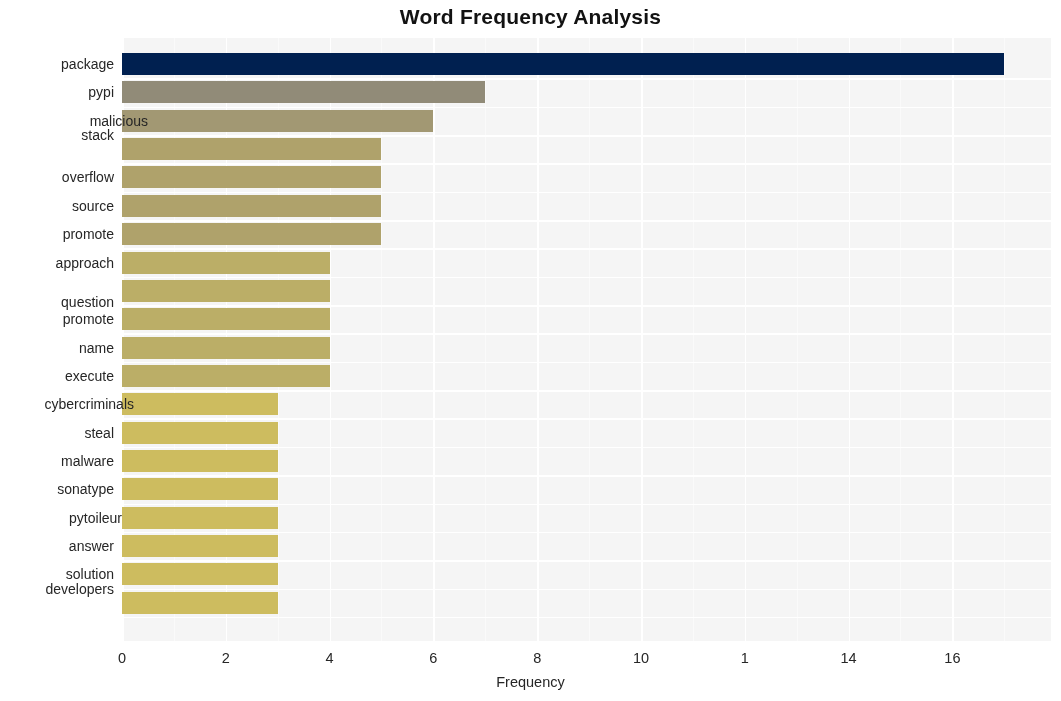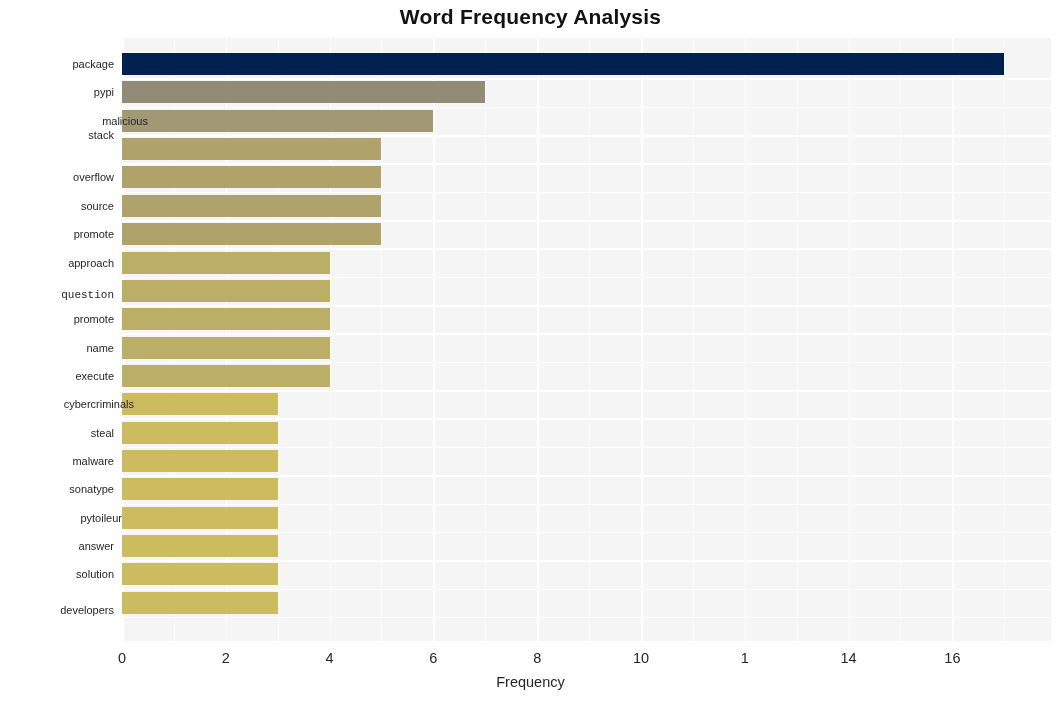--- a/index.html
+++ b/index.html
@@ -73,21 +73,21 @@
   .bar {
     position: absolute;
     height: 22px;
     left: 0;
   }
   .ytick {
     position: absolute;
     left: 0;
     width: 114px;
     text-align: right;
-    font-size: 11px;
+    font-size: 14px;
     color: #262626;
     white-space: nowrap;
     height: 18px;
     line-height: 18px;
   }
 
   
   .xtick {
     position: absolute;
     top: 650px;
@@ -181,32 +181,32 @@
 
   <div id="ylabels-layer">
       <div class="ytick" style="top: 55.0818px;">package</div>
       <div class="ytick" style="top: 83.4316px;">pypi</div>
       <div class="ytick" style="top: 111.781px; margin-left: 34px;">malicious</div>
       <div class="ytick" style="top: 126px;">stack</div>
       <div class="ytick" style="top: 168.481px;">overflow</div>
       <div class="ytick" style="top: 196.831px;">source</div>
       <div class="ytick" style="top: 225.181px;">promote</div>
       <div class="ytick" style="top: 253.53px;">approach</div>
-      <div class="ytick" style="top: 286px; font-family: Liberation Mono, monospace;">question</div>
+      <div class="ytick" style="top: 293px;">question</div>
       <div class="ytick" style="top: 310.23px;">promote</div>
       <div class="ytick" style="top: 338.58px;">name</div>
       <div class="ytick" style="top: 366.929px;">execute</div>
       <div class="ytick" style="top: 395.279px; padding-left: 20px;">cybercriminals</div>
       <div class="ytick" style="top: 423.629px;">steal</div>
       <div class="ytick" style="top: 451.979px;">malware</div>
       <div class="ytick" style="top: 480.329px;">sonatype</div>
       <div class="ytick" style="top: 508.678px; padding-left: 8px;">pytoileur</div>
       <div class="ytick" style="top: 537.028px;">answer</div>
       <div class="ytick" style="top: 565.378px;">solution</div>
-      <div class="ytick" style="top: 601px;">developers</div>
+      <div class="ytick" style="top: 580px;">developers</div>
     </div>
 
   <div id="xlabels-layer">
       <div class="xtick" style="left: 122px;">0</div>
       <div class="xtick" style="left: 225.799px;">2</div>
       <div class="xtick" style="left: 329.598px;">4</div>
       <div class="xtick" style="left: 433.397px;">6</div>
       <div class="xtick" style="left: 537.196px;">8</div>
       <div class="xtick" style="left: 640.994px;">10</div>
       <div class="xtick" style="left: 744.793px;">1</div>

